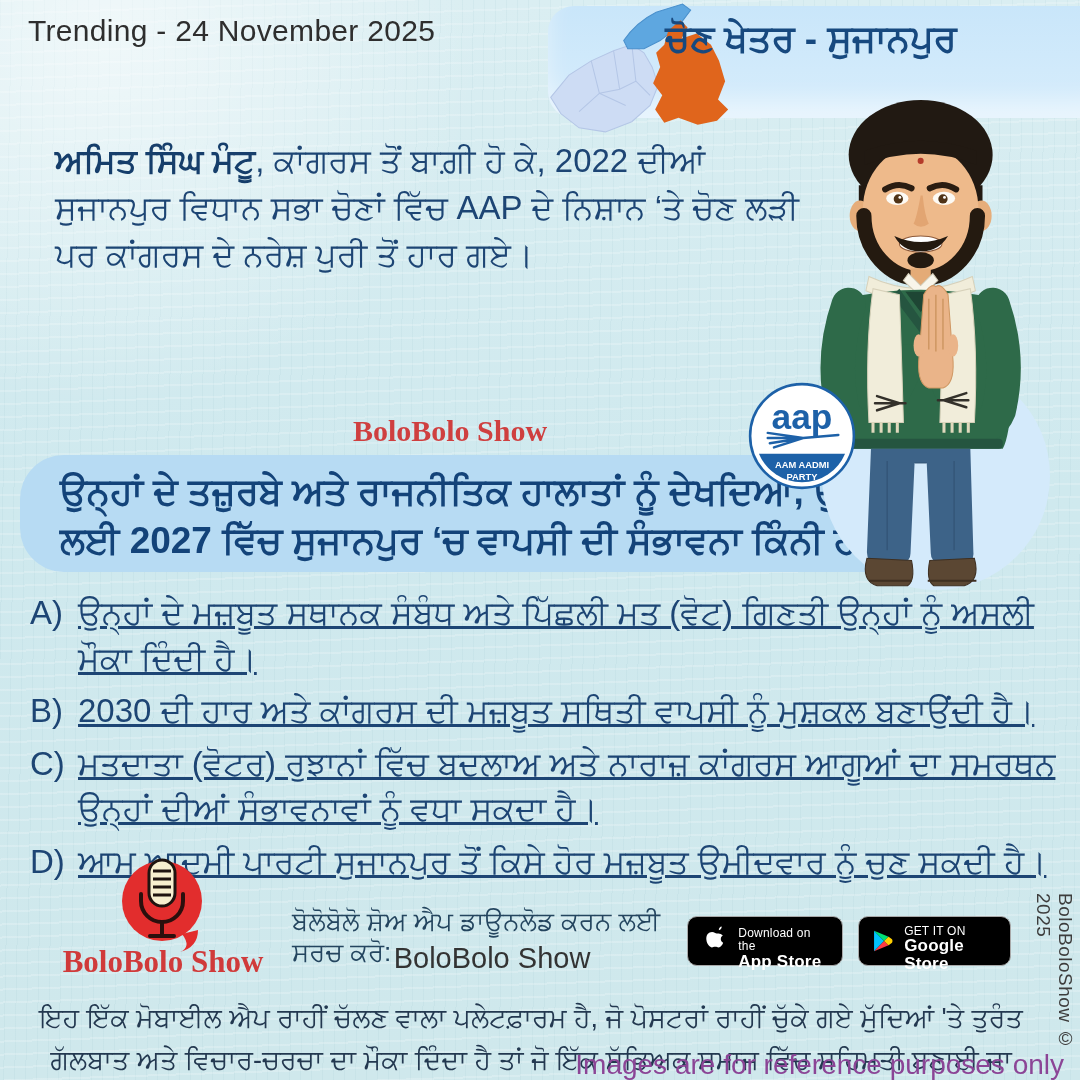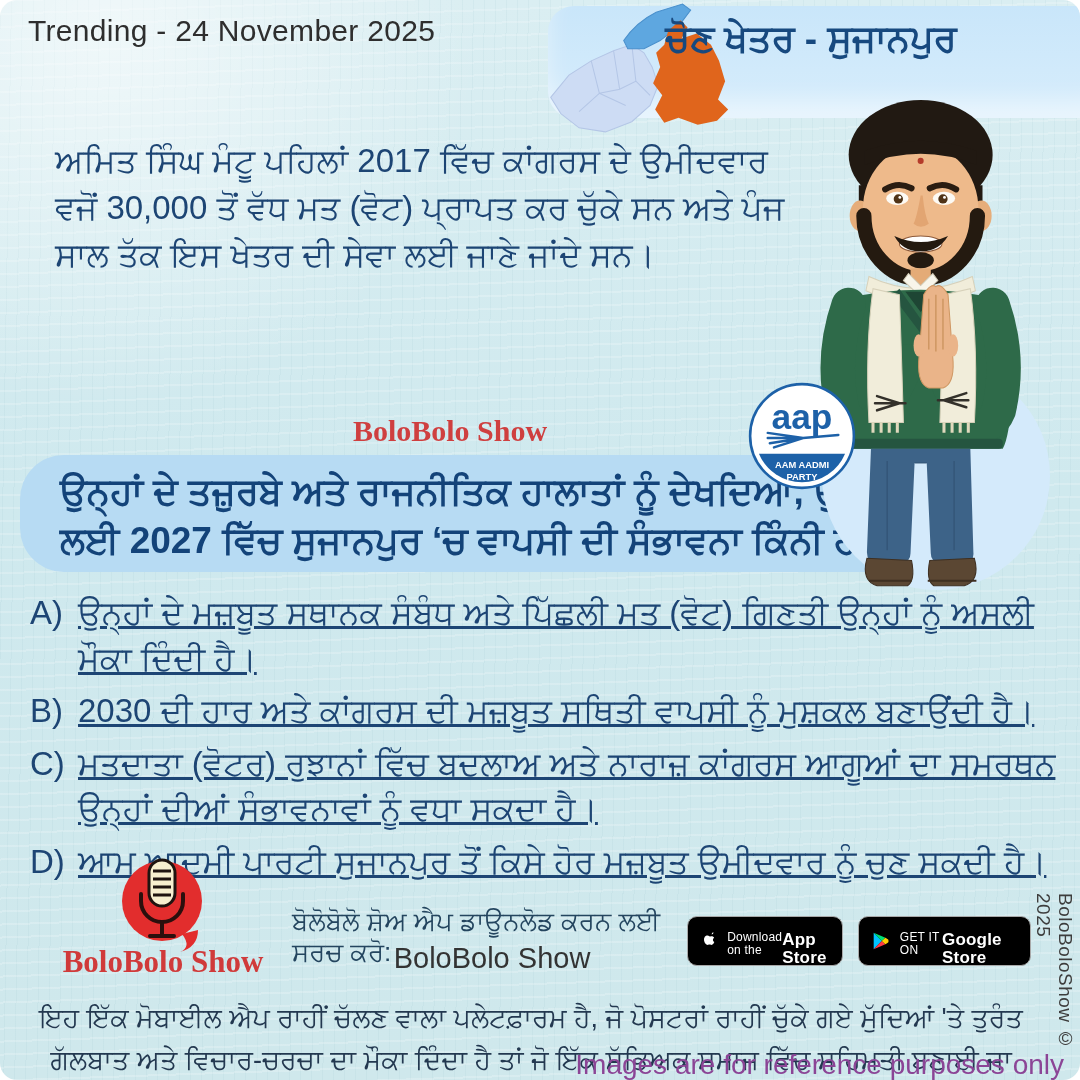--- a/index.html
+++ b/index.html
@@ -4,21 +4,20 @@
 <style>
   html,body{margin:0;padding:0;}
   .poster{
     position:relative;width:1080px;height:1080px;overflow:hidden;
     font-family:"Liberation Sans", sans-serif;
     background:
       radial-gradient(circle at 10% 3%, rgba(255,255,255,.6), rgba(255,255,255,0) 26%),
       repeating-linear-gradient(178deg, rgba(255,255,255,.20) 0 2px, rgba(0,0,0,0) 2px 13px),
       repeating-linear-gradient(91deg, rgba(140,185,195,.10) 0 1px, rgba(0,0,0,0) 1px 11px),
       linear-gradient(180deg,#daeef2 0%,#cfe9ee 45%,#cfe8ec 100%);
-    border-radius: 17px;
   }
   .abs{position:absolute;}
   .trending{left:28px;top:14px;font-size:30px;color:#2e2e2e;letter-spacing:.3px;}
   .header-band{left:548px;top:6px;right:-30px;height:112px;border-radius:26px;
     background:linear-gradient(180deg,#c9e6fa 0%,#d7edfc 100%);
     box-shadow:inset 0 -18px 22px rgba(255,255,255,.45);}
   .map-svg{left:538px;top:0;width:214px;height:142px;z-index:2;}
   .title{right:34px;top:18px;width:470px;text-align:center;font-size:37px;font-weight:bold;color:#17497f;z-index:3;}
   .intro{left:55px;top:138px;width:762px;font-size:33px;line-height:1.42;color:#1d4574;z-index:2;}
   .intro b{color:#163e6b;}
@@ -34,22 +33,22 @@
   .character{left:814px;top:94px;width:264px;height:512px;z-index:5;}
   .aap-badge{left:747px;top:381px;width:110px;height:110px;z-index:6;}
   .mic-logo{left:112px;top:854px;width:100px;height:100px;z-index:3;}
   .logo-word{left:48px;top:944px;width:230px;text-align:center;
     font-family:"Liberation Serif", serif;font-weight:bold;font-size:31px;color:#d03a3a;z-index:3;}
   .search-prompt{left:292px;top:906px;width:400px;text-align:left;font-size:26px;color:#24455f;z-index:3;}
   .app-name{left:292px;top:942px;width:400px;text-align:center;font-size:29px;color:#333;z-index:3;}
   .badge{position:absolute;top:916px;height:50px;background:#000;border-radius:10px;border:1.5px solid #a9a9a9;
     color:#fff;display:flex;align-items:center;padding:0 13px;gap:10px;box-sizing:border-box;z-index:3;}
   .badge-apple{left:687px;width:156px;}
-  .badge-google{left:858px;width:173px;}
-  .b-col{display:flex;flex-direction:row;line-height:1.05;margin-top:16px;}
+  .badge-google{left:858px;width:153px;}
+  .b-col{display:flex;flex-direction:column;line-height:1.05;margin-top:16px;}
   .b-top{font-size:12px;letter-spacing:.2px;}
   .b-bottom{font-size:17px;font-weight:600;letter-spacing:.2px;}
   .note{left:30px;top:998px;width:1002px;text-align:center;font-size:27px;color:#233850;line-height:1.55;z-index:3;}
   .copyright{right:4px;top:893px;height:185px;writing-mode:vertical-rl;font-size:19px;color:#3d3d3d;letter-spacing:.5px;z-index:3;}
   .disclaimer{right:16px;top:1049px;font-size:28px;color:#8b4596;z-index:3;}
 </style>
 </head>
 <body>
 
 <div class="poster">
@@ -61,21 +60,21 @@
   <svg class="abs map-svg" viewBox="0 0 210 140">
     <path d="M12,96 L30,74 L52,60 L74,50 L92,44 L104,52 L112,66 L118,84 L110,104 L92,120 L66,130 L40,126 L22,112 Z" fill="#cddcf4" stroke="#b4c6e6" stroke-width="1"></path>
     <path d="M52,60 L60,92 L40,110 M74,50 L80,88 L60,92 M92,44 L96,80 L80,88 M60,92 L86,104 M96,80 L110,94" fill="none" stroke="#b4c6e6" stroke-width="1"></path>
     <path d="M84,40 Q96,22 116,12 L142,4 L150,10 L138,26 L120,40 L104,48 L88,48 Z" fill="#5ea7e0" stroke="#4a90cc" stroke-width="1"></path>
     <path d="M128,30 L140,20 L147,27 L141,38 L156,33 L170,44 L178,60 L184,80 L177,98 L187,108 L176,119 L157,123 L138,116 L124,121 L115,108 L122,94 L113,82 L120,66 L116,52 L124,44 Z" fill="#e0651c"></path>
   </svg>
 
   <div class="abs title">ਚੋਣ ਖੇਤਰ - ਸੁਜਾਨਪੁਰ</div>
 
   <div class="abs intro">
-    <div>ਅਮਿਤ ਸਿੰਘ ਮੰਟੂ ਪਹਿਲਾਂ 2017 ਵਿੱਚ ਕਾਂਗਰਸ ਦੇ ਉਮੀਦਵਾਰ ਵਜੋਂ 30,000 ਤੋਂ ਵੱਧ ਮਤ (ਵੋਟ) ਪ੍ਰਾਪਤ ਕਰ ਚੁੱਕੇ ਸਨ ਅਤੇ ਪੰਜ ਸਾਲ ਤੱਕ ਇਸ ਖੇਤਰ ਦੀ ਸੇਵਾ ਲਈ ਜਾਣੇ ਜਾਂਦੇ ਸਨ।</div>
+    <div><b>ਅਮਿਤ ਸਿੰਘ ਮੰਟੂ</b><span>, ਕਾਂਗਰਸ ਤੋਂ ਬਾਗ਼ੀ ਹੋ ਕੇ, 2022 ਦੀਆਂ ਸੁਜਾਨਪੁਰ ਵਿਧਾਨ ਸਭਾ ਚੋਣਾਂ ਵਿੱਚ AAP ਦੇ ਨਿਸ਼ਾਨ ‘ਤੇ ਚੋਣ ਲੜੀ ਪਰ ਕਾਂਗਰਸ ਦੇ ਨਰੇਸ਼ ਪੁਰੀ ਤੋਂ ਹਾਰ ਗਏ।</span></div>
   </div>
 
   <div class="abs watermark">BoloBolo Show</div>
 
   <div class="abs question-card"></div>
   <div class="abs question-text">ਉਨ੍ਹਾਂ ਦੇ ਤਜ਼ੁਰਬੇ ਅਤੇ ਰਾਜਨੀਤਿਕ ਹਾਲਾਤਾਂ ਨੂੰ ਦੇਖਦਿਆਂ, ਉਨ੍ਹਾਂ ਲਈ 2027 ਵਿੱਚ ਸੁਜਾਨਪੁਰ ‘ਚ ਵਾਪਸੀ ਦੀ ਸੰਭਾਵਨਾ ਕਿੰਨੀ ਹੈ?</div>
 
   <div class="abs pale-circle"></div>
 
   <div class="abs options">

